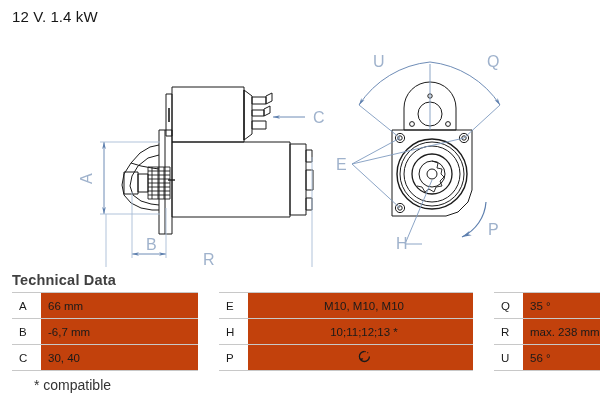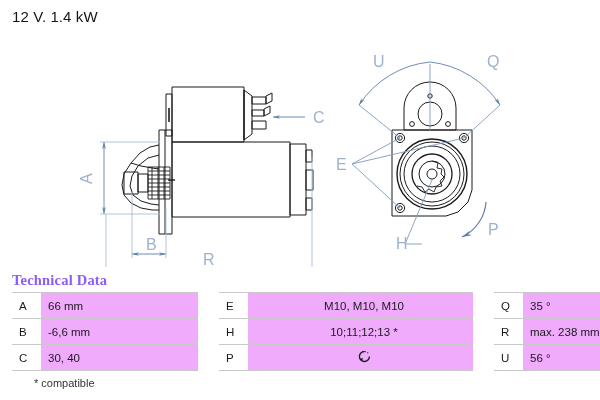--- a/index.html
+++ b/index.html
@@ -23,49 +23,48 @@
   
   .drawing{
     position:absolute;left:0;top:22px;width:600px;height:245px;
     background:#ffffff;
   }
   .drawing svg{display:block;}
 
   
   .td-head{
     position:absolute;left:12px;top:272px;
-    font-size:14.5px;font-weight:bold;color:#8b5cf6;
+    font-size:14.5px;font-weight:bold;color:#404040;
     letter-spacing:.2px;
-    font-family:Liberation Serif, serif;
   }
   table.tdata{
     position:absolute;left:12px;top:292px;
     width:576px;border-collapse:collapse;
     font-size:11.5px;
     table-layout:fixed;
   }
   table.tdata tr{height:26px;}
   table.tdata td{
     border-top:1px solid #c8c8c8;
     border-bottom:1px solid #c8c8c8;
     padding:0 0 0 7px;
     vertical-align:middle;
     color:#1a1a1a;
     white-space:nowrap;
     overflow:hidden;
   }
   td.k{background:#ffffff;width:22px;padding-left:6px;}
-  td.v{background:#f0abfc;}
+  td.v{background:#c2410c;}
   .v1{width:150px;}
   .v2{width:218px;text-align:center;}
   .v3{width:140px;}
   .spacer{background:#ffffff !important;border:none !important;width:14px;}
   .footnote{
     position:absolute;left:34px;top:377px;
-    font-size:11px;color:#333;
+    font-size:14px;color:#333;
   }
   .rot-ico{display:inline-block;vertical-align:-4px;}
 </style>
 </head>
 <body>
 
 <div id="page">
 
   <div class="title">12 V, 1,4 kW</div>
 
@@ -218,21 +217,21 @@
         <td class="v v1">66 mm</td>
         <td class="spacer"></td>
         <td class="k">E</td>
         <td class="v v2">M10, M10, M10</td>
         <td class="spacer"></td>
         <td class="k">Q</td>
         <td class="v v3">35 °</td>
       </tr>
       <tr>
         <td class="k">B</td>
-        <td class="v v1">-6,6 mm</td>
+        <td class="v v1">-6,7 mm</td>
         <td class="spacer"></td>
         <td class="k">H</td>
         <td class="v v2">10;11;12;13 *</td>
         <td class="spacer"></td>
         <td class="k">R</td>
         <td class="v v3">max. 238 mm</td>
       </tr>
       <tr>
         <td class="k">C</td>
         <td class="v v1">30, 40</td>

